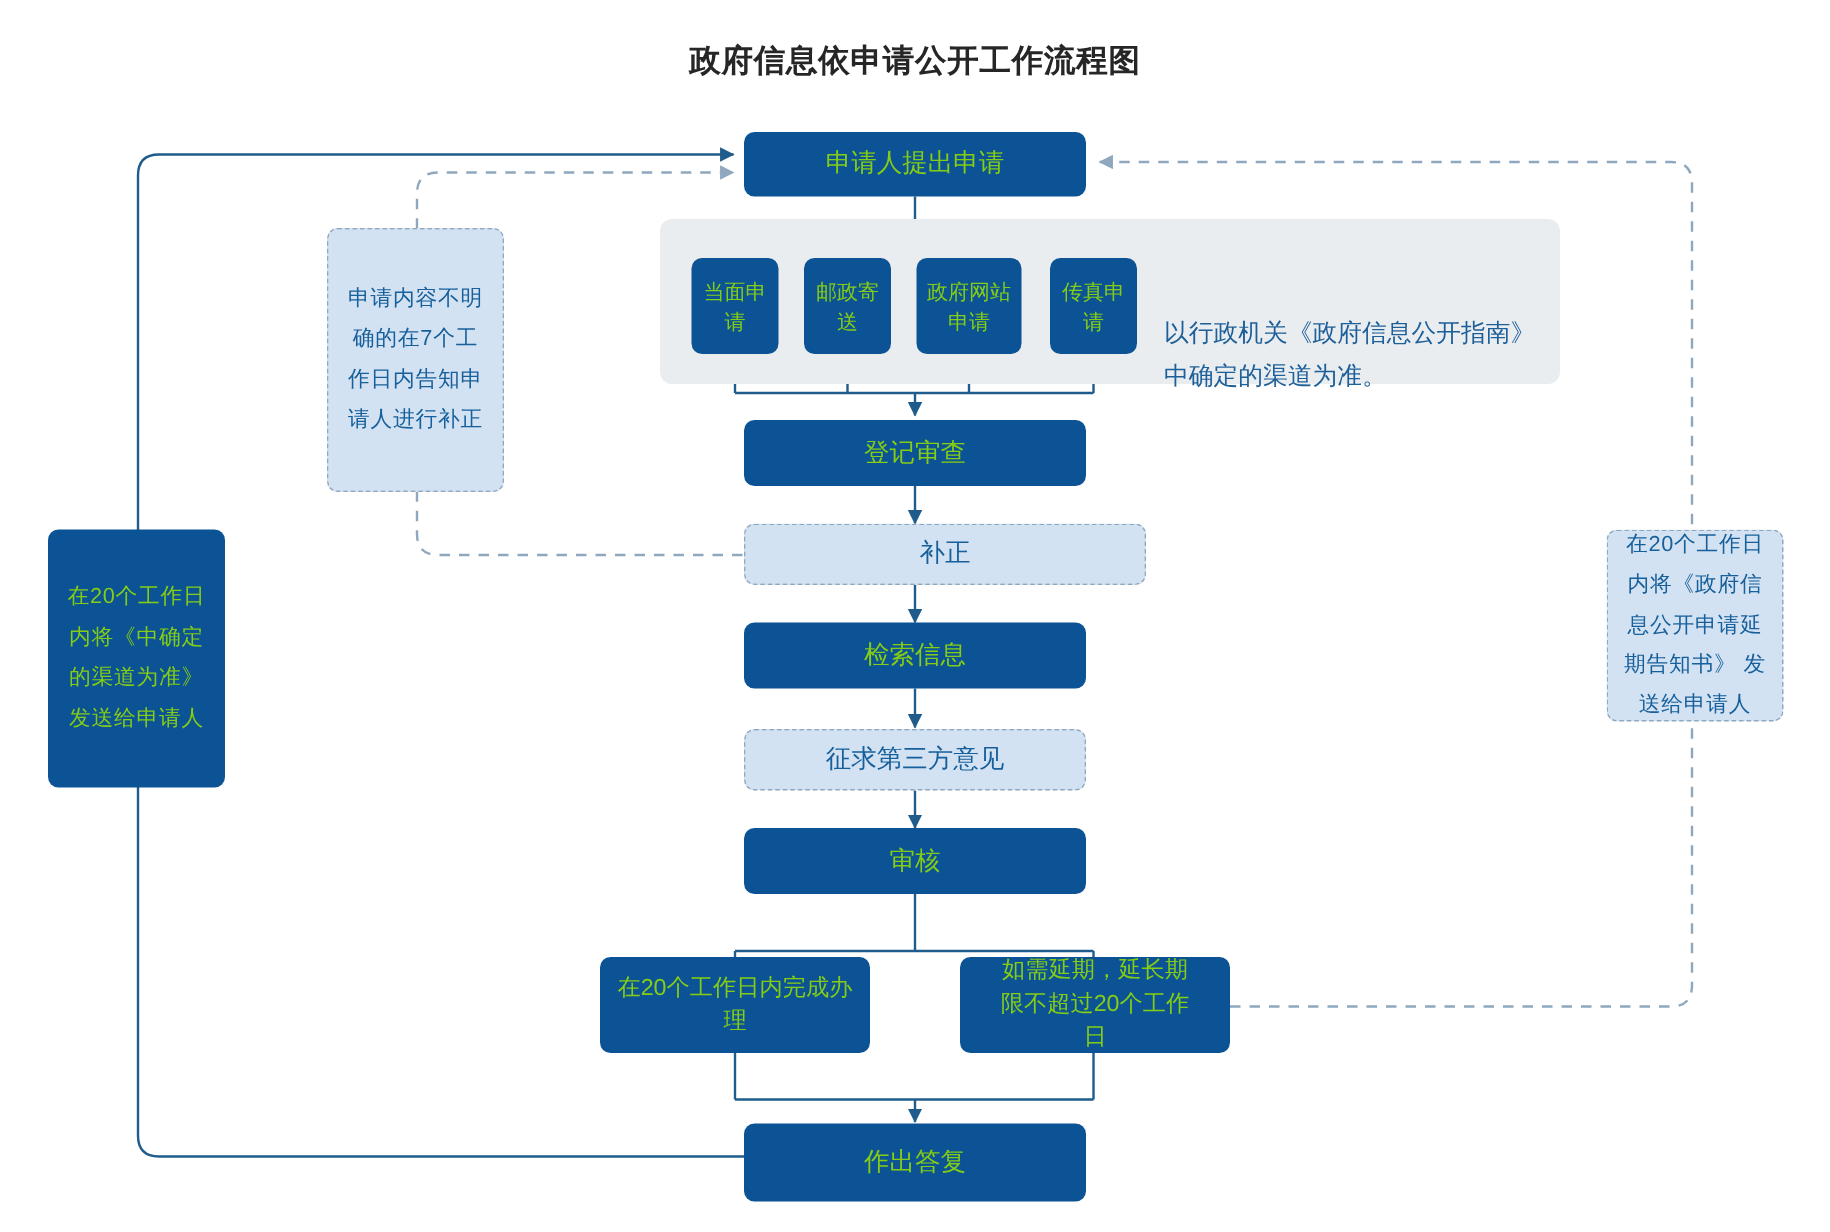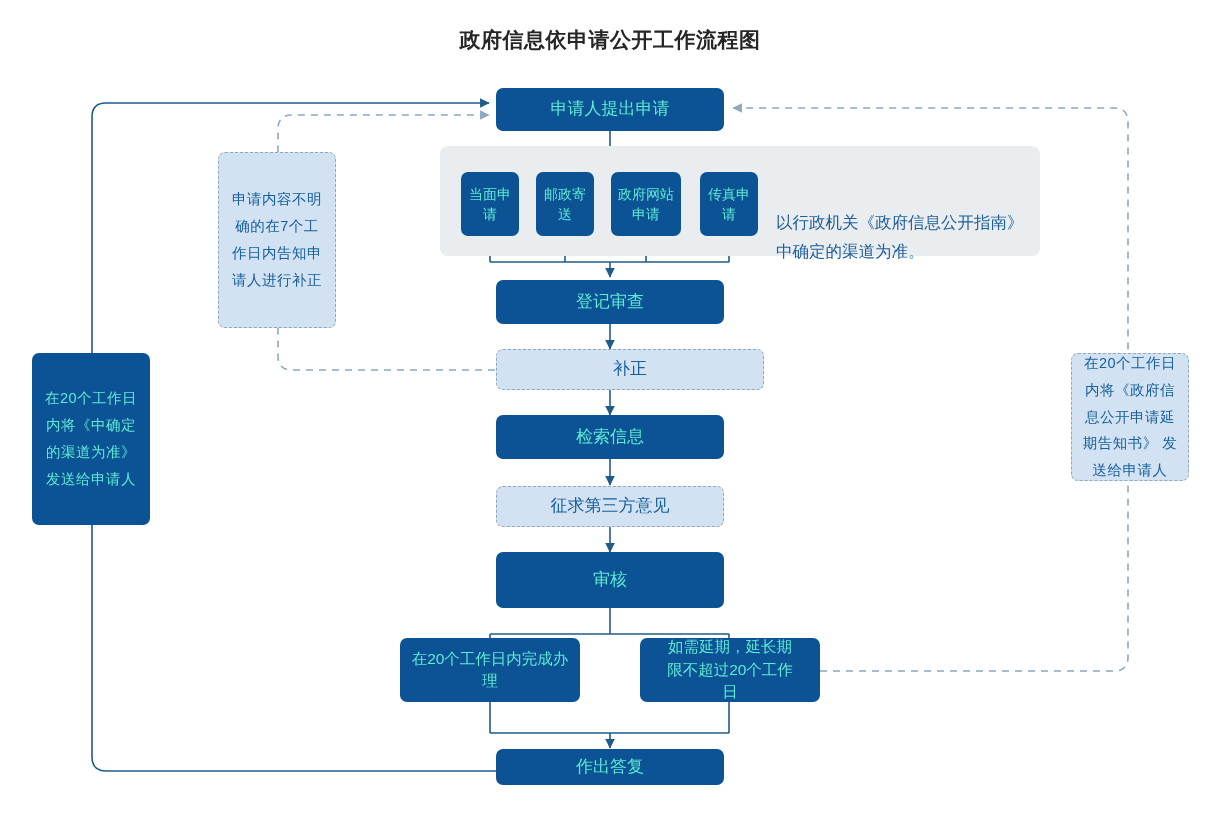--- a/index.html
+++ b/index.html
@@ -14,21 +14,21 @@
     font-size:21px;font-weight:bold;color:#262626;letter-spacing:.5px;
   }
 
   svg.wires{position:absolute;left:0;top:0;width:1220px;height:821px;pointer-events:none;}
 
   .node{
     position:absolute;box-sizing:border-box;display:flex;
     align-items:center;justify-content:center;text-align:center;
     border-radius:7px;line-height:1.45;
   }
-  .solid{background:#0b5394;color:#5eead4;}
+  .solid{background:#0b5394;color:#84cc16;}
   .soft{background:#d3e2f2;color:#17609b;border:1.5px dashed #8fa8bd;}
   .panel{
     position:absolute;box-sizing:border-box;background:#eaedf0;border-radius:8px;
   }
   .panel-note{
     position:absolute;color:#1d5f99;font-size:16.5px;line-height:1.75;
     text-align:left;
   }
   .n-lg{font-size:17px;}
   .n-md{font-size:15.5px;}
@@ -104,27 +104,27 @@
   <div class="node solid n-sm" style="left:700px;top:172px;width:58px;height:64px;padding:0 6px;">传真申请</div>
 
   <div class="node solid n-lg" style="left:496px;top:280px;width:228px;height:44px;">登记审查</div>
 
   <div class="node soft n-lg" style="left:496px;top:349px;width:268px;height:41px;">补正</div>
 
   <div class="node solid n-lg" style="left:496px;top:415px;width:228px;height:44px;">检索信息</div>
 
   <div class="node soft n-lg" style="left:496px;top:486px;width:228px;height:41px;">征求第三方意见</div>
 
-  <div class="node solid n-lg" style="left:496px;top:552px;width:228px;height:56px;">审核</div>
+  <div class="node solid n-lg" style="left:496px;top:552px;width:228px;height:44px;">审核</div>
 
   <div class="node solid n-md" style="left:400px;top:638px;width:180px;height:64px;padding:0 8px;">在20个工作日内完成办理</div>
 
   <div class="node solid n-md" style="left:640px;top:638px;width:180px;height:64px;padding:0 25px;">如需延期，延长期限不超过20个工作日</div>
 
-  <div class="node solid n-lg" style="left:496px;top:749px;width:228px;height:36px;">作出答复</div>
+  <div class="node solid n-lg" style="left:496px;top:749px;width:228px;height:52px;">作出答复</div>
 
   <div class="node soft n-note" style="left:218px;top:152px;width:118px;height:176px;padding:0 12px;">申请内容不明确的在7个工作日内告知申请人进行补正</div>
 
   <div class="node solid n-note-w" style="left:32px;top:353px;width:118px;height:172px;padding:0 12px;">在20个工作日内将《中确定的渠道为准》发送给申请人</div>
 
   <div class="node soft n-note" style="left:1071px;top:353px;width:118px;height:128px;padding:0 10px;">在20个工作日内将《政府信息公开申请延期告知书》 发送给申请人</div>
 
 </div>
 
 </body></html>

